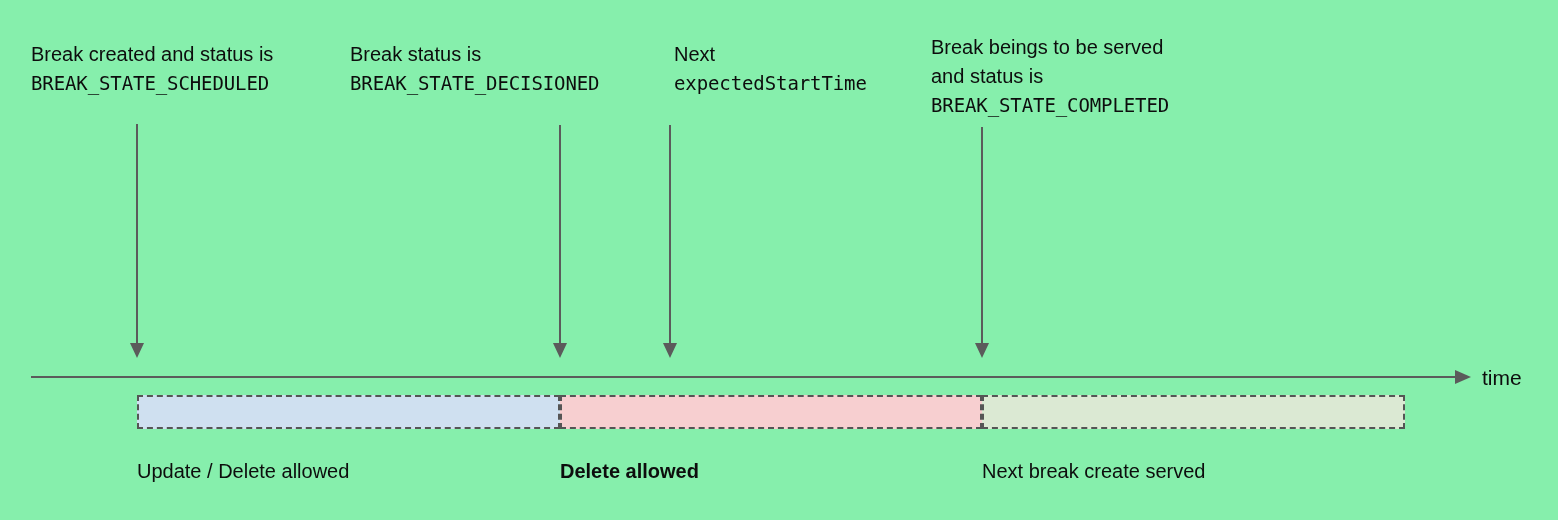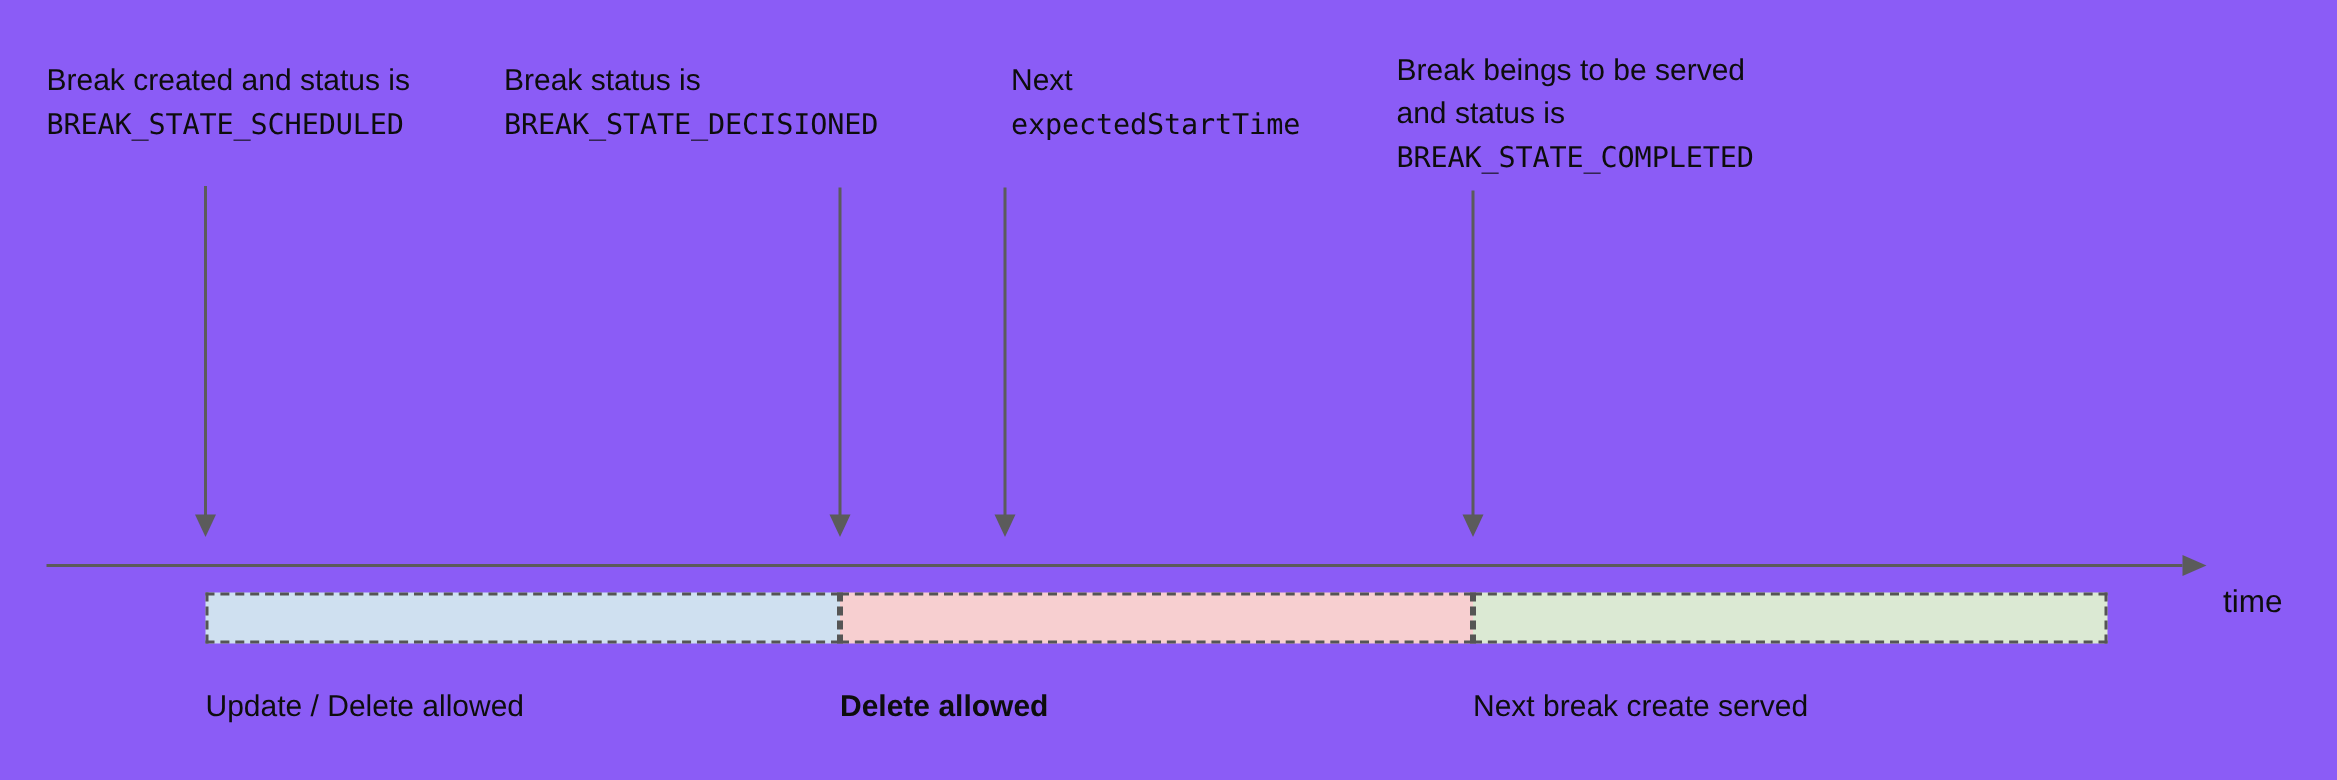--- a/index.html
+++ b/index.html
@@ -9,21 +9,21 @@
     background: #ffffff;
   }
   body {
     font-family: "Liberation Sans", sans-serif;
     color: #111111;
   }
   #diagram {
     position: relative;
     width: 1558px;
     height: 520px;
-    background: #8b5cf6;
+    background: #86efac;
     overflow: hidden;
   }
 
   
   .annotation {
     position: absolute;
     white-space: pre;
   }
   .annotation .line {
     display: block;
@@ -89,21 +89,20 @@
     border-bottom: 7px solid transparent;
     border-left: 16px solid #5b5b5b;
   }
   #axis-label {
     position: absolute;
     left: 1482px;
     top: 366px;
     font-size: 21px;
     line-height: 24px;
     color: #0d0d0d;
-    margin-top: 24px;
   }
 
   
   #phase-bars {
     position: absolute;
     left: 137px;
     top: 395px;
     height: 34px;
   }
   .phase-bar {
@@ -123,21 +122,21 @@
     color: #0d0d0d;
   }
 </style>
 </head>
 <body>
 
 <div id="diagram">
 
   <div id="annotations">
       <div class="annotation" style="left: 31px; top: 40px;"><span class="line prose">Break created and status is</span><span class="line mono">BREAK_STATE_SCHEDULED</span></div>
-      <div class="annotation" style="left: 336px; top: 40px;"><span class="line prose">Break status is</span><span class="line mono">BREAK_STATE_DECISIONED</span></div>
+      <div class="annotation" style="left: 350px; top: 40px;"><span class="line prose">Break status is</span><span class="line mono">BREAK_STATE_DECISIONED</span></div>
       <div class="annotation" style="left: 674px; top: 40px;"><span class="line prose">Next</span><span class="line mono">expectedStartTime</span></div>
       <div class="annotation" style="left: 931px; top: 33px;"><span class="line prose">Break beings to be served</span><span class="line prose">and status is</span><span class="line mono">BREAK_STATE_COMPLETED</span></div>
     </div>
 
   <div id="arrows">
       <div class="event-arrow" style="left: 128px; top: 124px; height: 234px;">
         <div class="shaft" style="height: 220px;"></div>
         <div class="head" style="top: 219px;"></div>
       </div>
       <div class="event-arrow" style="left: 551px; top: 125px; height: 233px;">

